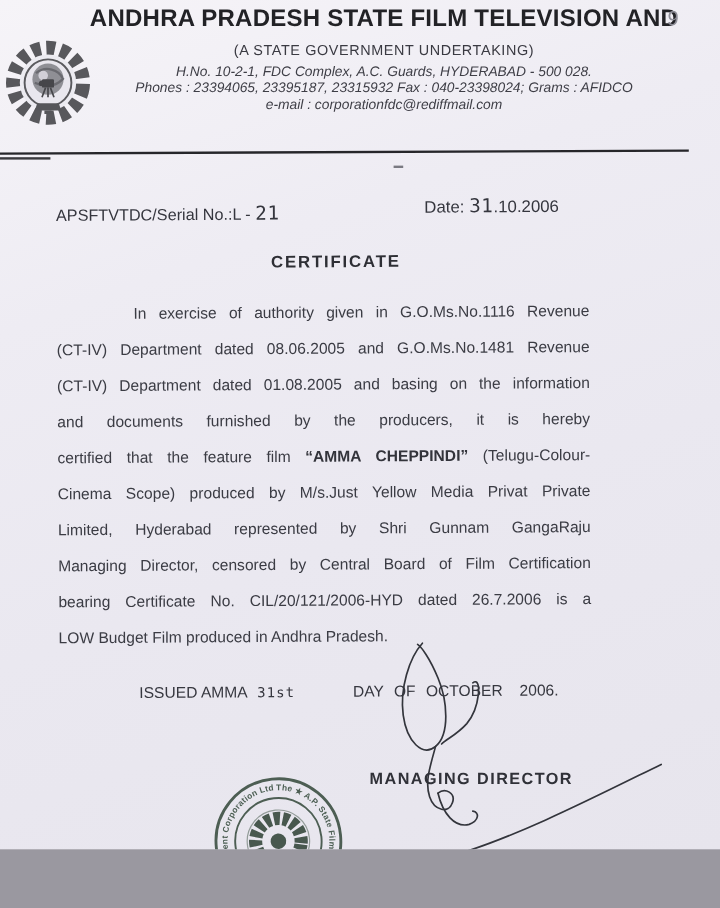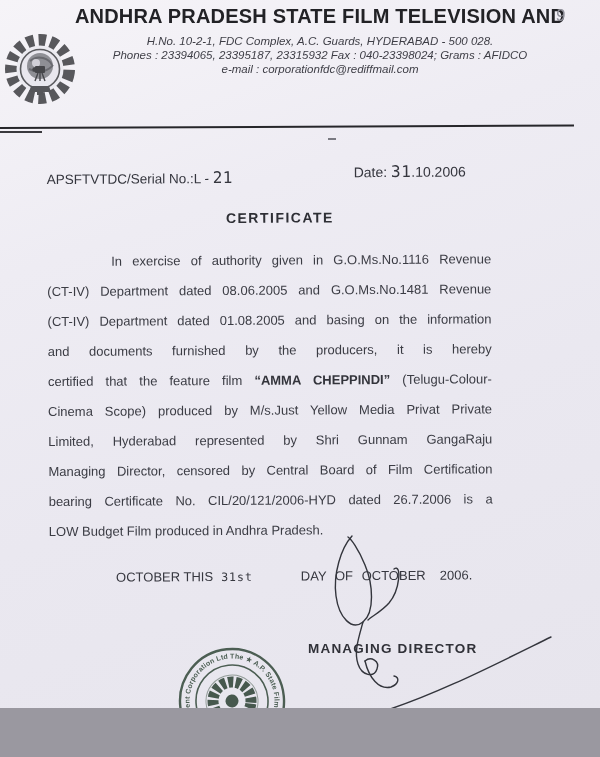--- a/index.html
+++ b/index.html
@@ -63,20 +63,21 @@
     <circle cx="34" cy="33" r="4" fill="#d8d6de" opacity="0.9"></circle>
     <rect x="33" y="36" width="10" height="7" rx="1" fill="#46464a"></rect>
     <circle cx="32.5" cy="39.5" r="2.2" fill="#46464a"></circle>
     <path d="M36,43 l-3,8 M40,43 l3,8 M38,43 l0,8" stroke="#46464a" stroke-width="1.4" fill="none"></path>
     <path d="M29,56 L47,56 L49,62 L27,62 Z" fill="#56565a"></path>
     <rect x="35" y="62" width="6" height="3" fill="#56565a"></rect>
   </svg>
 
   <div class="hdr">
     <div class="hdr-title">ANDHRA PRADESH STATE FILM TELEVISION AND</div>
+    <div class="hdr-sub">(A STATE GOVERNMENT UNDERTAKING)</div>
     <div class="hdr-line hdr-addr">H.No. 10-2-1, FDC Complex, A.C. Guards, HYDERABAD - 500 028.</div>
     <div class="hdr-line">Phones : 23394065, 23395187, 23315932 Fax : 040-23398024;  Grams : AFIDCO</div>
     <div class="hdr-line">e-mail : corporationfdc@rediffmail.com</div>
   </div>
 
   <div class="corner-note">9</div>
 
   <div class="rule-main"></div>
   <div class="rule-left"></div>
   <div class="stray-dash"></div>
@@ -94,21 +95,21 @@
       <div class="bline">(CT-IV) Department dated 01.08.2005 and basing on the information</div>
       <div class="bline">and documents furnished by the producers, it is hereby</div>
       <div class="bline"><span>certified that the feature film </span><b>“AMMA CHEPPINDI”</b><span> (Telugu-Colour-</span></div>
       <div class="bline">Cinema Scope) produced by M/s.Just Yellow Media Privat Private</div>
       <div class="bline">Limited, Hyderabad represented by Shri Gunnam GangaRaju</div>
       <div class="bline">Managing Director, censored by Central Board of Film Certification</div>
       <div class="bline">bearing Certificate No. CIL/20/121/2006-HYD dated 26.7.2006 is a</div>
       <div class="bline last">LOW Budget Film produced in Andhra Pradesh.</div>
     </div>
 
-    <div class="issued"><span>OCTOBER THIS</span><span class="typed day">31st</span><span class="middle">DAY OF OCTOBER</span><span class="year">2006.</span></div>
+    <div class="issued"><span>ISSUED AMMA</span><span class="typed day">31st</span><span class="middle">DAY OF OCTOBER</span><span class="year">2006.</span></div>
   </div>
 
   <svg class="sig-overlay" width="600" height="757" viewBox="0 0 600 757">
     <g fill="none" stroke="#33353c" stroke-width="1.4" stroke-linecap="round">
       <path d="M352,536 C341,548 333,574 336,596 C339,618 352,631 363,622 C375,612 373,584 365,565 C358,548 351,539 348,537"></path>
       <path d="M394,569 C402,563 400,590 389,603 C381,612 372,616 368,620"></path>
       <path d="M363,622 C358,640 354,652 358,664 C362,676 374,678 377,669 C380,661 371,656 365,661"></path>
       <path d="M365,661 C369,678 379,690 391,687 C399,684 400,677 394,676"></path>
       <path d="M377,713 C430,698 500,662 551,637"></path>
     </g>

